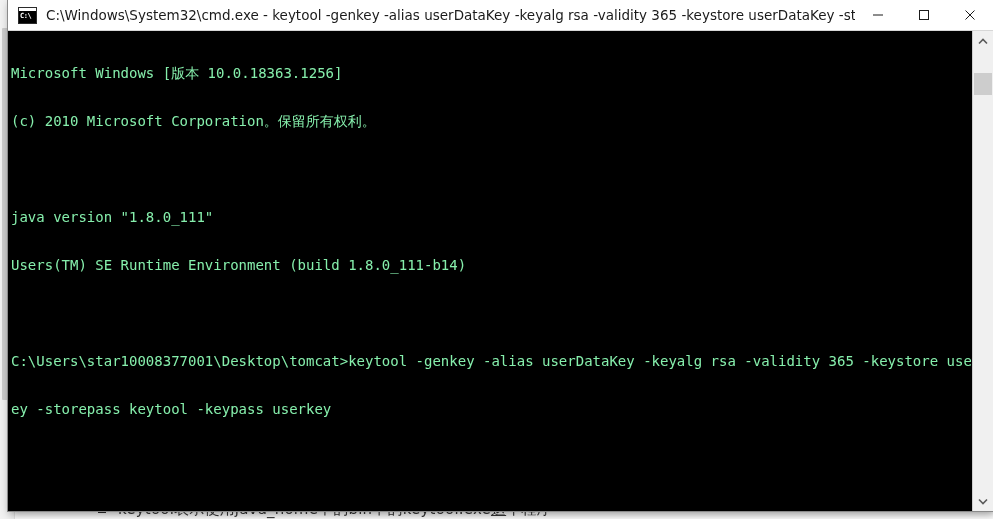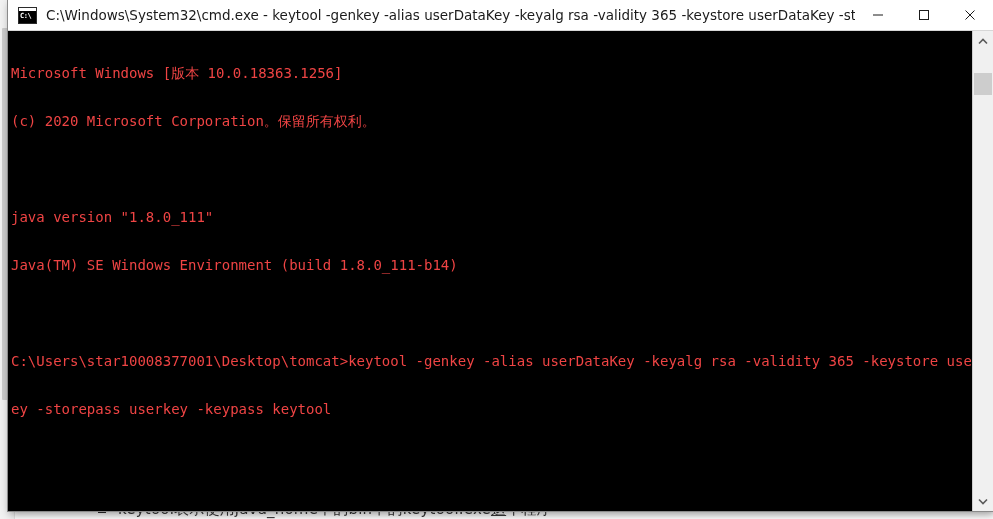--- a/index.html
+++ b/index.html
@@ -149,21 +149,21 @@
     right: 0;
     bottom: 0;
     background: #000000;
   }
   #console-text {
     position: absolute;
     left: 3px;
     top: 2px;
     right: 22px;
     bottom: 0;
-    color: #ef4444;
+    color: #86efac;
     font-family: "DejaVu Sans Mono", monospace;
     font-size: 14px;
     line-height: 16px;
     white-space: pre;
     overflow: hidden;
     letter-spacing: 0px;
   }
   #console-text .line { height: 16px; }
 
   
@@ -250,27 +250,27 @@
       <svg width="12" height="12" viewBox="0 0 12 12" aria-hidden="true">
         <line x1="1.5" y1="1.5" x2="10.5" y2="10.5" stroke="#1b1b1b" stroke-width="1"></line>
         <line x1="10.5" y1="1.5" x2="1.5" y2="10.5" stroke="#1b1b1b" stroke-width="1"></line>
       </svg>
     </button>
   </div>
 
   <div id="console-body">
     <div id="console-text">
       <div class="line">Microsoft Windows [版本 10.0.18363.1256]</div>
-      <div class="line">(c) 2020 Microsoft Corporation。保留所有权利。</div>
+      <div class="line">(c) 2010 Microsoft Corporation。保留所有权利。</div>
       <div class="line"></div>
       <div class="line">java version "1.8.0_111"</div>
-      <div class="line">Java(TM) SE Windows Environment (build 1.8.0_111-b14)</div>
+      <div class="line">Users(TM) SE Runtime Environment (build 1.8.0_111-b14)</div>
       <div class="line"></div>
       <div class="line">C:\Users\star10008377001\Desktop\tomcat&gt;keytool -genkey -alias userDataKey -keyalg rsa -validity 365 -keystore userDataK</div>
-      <div class="line">ey -storepass userkey -keypass keytool</div>
+      <div class="line">ey -storepass keytool -keypass userkey</div>
       
       
       
       
       
       
       
       
       
       

